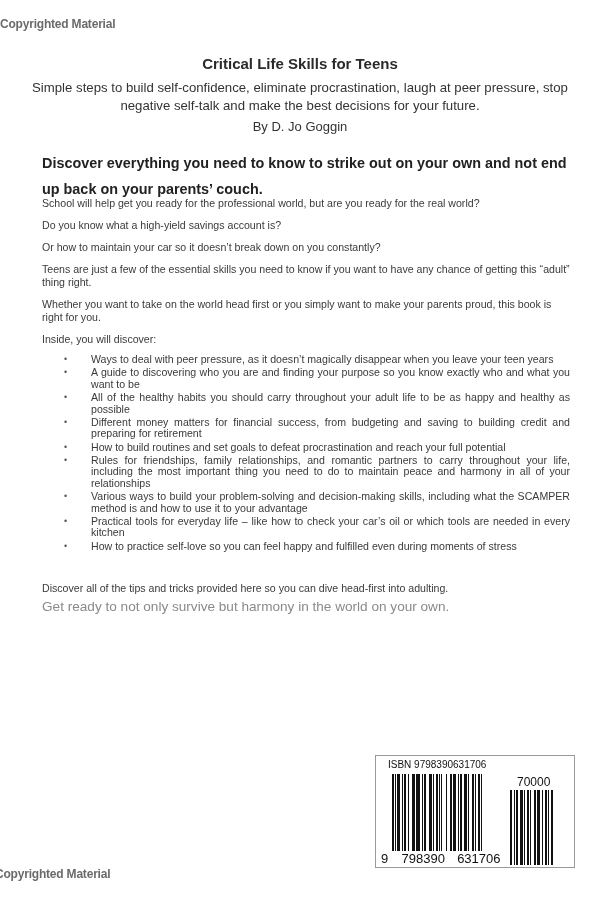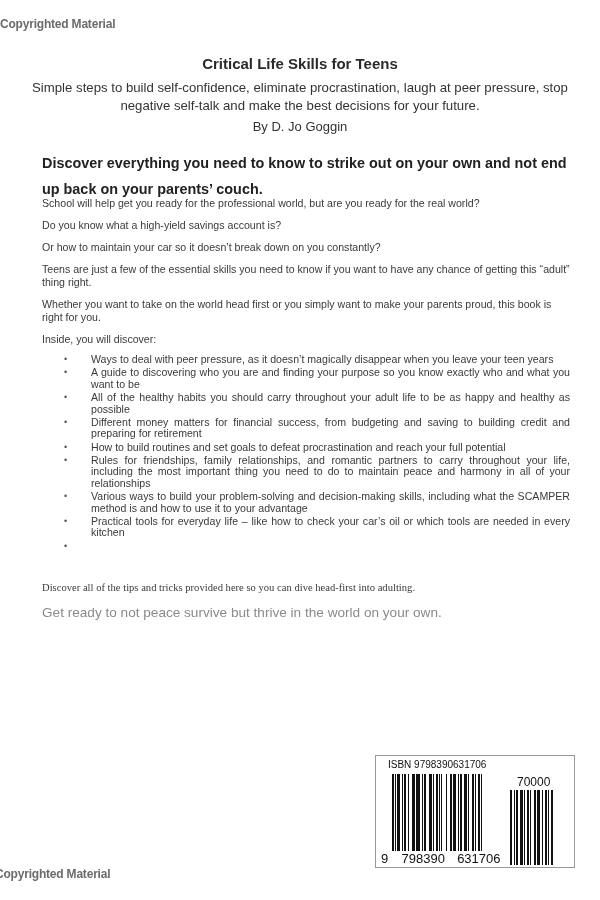--- a/index.html
+++ b/index.html
@@ -25,21 +25,21 @@
     font-size: 10.6px; line-height: 13px; color: #3a3a3a; }
   .body p { margin-bottom: 9px; }
 
   ul.bullets { list-style: none; margin-top: -1px; }
   ul.bullets li { position: relative; padding-left: 49px; text-align: justify;
     font-size: 10.6px; line-height: 11.6px; margin-bottom: 1.6px; }
   ul.bullets li .dot { position: absolute; left: 22px; top: 0; font-size: 9px; color: #555; }
 
   .closing { position: absolute; top: 582px; left: 42px; width: 528px; font-size: 10.6px; color: #3a3a3a; }
   .closing .more { font-style: italic; margin-bottom: 8px; }
-  .closing .cta { margin-bottom: 12px; font-family: Liberation Serif, serif; }
+  .closing .cta { margin-bottom: 5px; }
   .closing .final { font-size: 13.6px; color: #8a8a8a; }
 
   .barcode-box { position: absolute; left: 375px; top: 755px; width: 200px; height: 113px;
     border: 1px solid #999; background: #fff; }
   .isbn-label { position: absolute; left: 12px; top: 3px; font-size: 10px; color: #111; }
   .bars-main { position: absolute; left: 16px; top: 18px; width: 104px; height: 80px; display: flex; align-items: stretch; }
   .bars-addon { position: absolute; left: 134px; top: 34px; width: 52px; height: 75px; display: flex; align-items: stretch; }
   .addon-label { position: absolute; left: 141px; top: 19px; font-size: 12px; color: #111; }
   .digits { position: absolute; left: 5px; top: 95px; font-size: 13px; color: #111; background: #fff; }
   .digits span { background: #fff; }
@@ -66,27 +66,27 @@
   <p>Inside, you will discover:</p>
   <ul class="bullets">
     <li><span class="dot">•</span><span>Ways to deal with peer pressure, as it doesn’t magically disappear when you leave your teen years</span></li>
     <li><span class="dot">•</span><span>A guide to discovering who you are and finding your purpose so you know exactly who and what you want to be</span></li>
     <li><span class="dot">•</span><span>All of the healthy habits you should carry throughout your adult life to be as happy and healthy as possible</span></li>
     <li><span class="dot">•</span><span>Different money matters for financial success, from budgeting and saving to building credit and preparing for retirement</span></li>
     <li><span class="dot">•</span><span>How to build routines and set goals to defeat procrastination and reach your full potential</span></li>
     <li><span class="dot">•</span><span>Rules for friendships, family relationships, and romantic partners to carry throughout your life, including the most important thing you need to do to maintain peace and harmony in all of your relationships</span></li>
     <li><span class="dot">•</span><span>Various ways to build your problem-solving and decision-making skills, including what the SCAMPER method is and how to use it to your advantage</span></li>
     <li><span class="dot">•</span><span>Practical tools for everyday life – like how to check your car’s oil or which tools are needed in every kitchen</span></li>
-    <li><span class="dot">•</span></li>
+    <li><span class="dot">•</span><span>How to practice self-love so you can feel happy and fulfilled even during moments of stress</span></li>
   </ul>
 </div>
 
 <div class="closing">
   <div class="cta">Discover all of the tips and tricks provided here so you can dive head-first into adulting.</div>
-  <div class="final">Get ready to not peace survive but thrive in the world on your own.</div>
+  <div class="final">Get ready to not only survive but harmony in the world on your own.</div>
 </div>
 
 <div class="barcode-box">
   <div class="isbn-label">ISBN 9798390631706</div>
   <div class="bars-main">
     <div class="bar" style="width:2px"></div>
       <div class="gap" style="width:1px"></div>
     <div class="bar" style="width:1px"></div>
       <div class="gap" style="width:1px"></div>
     <div class="bar" style="width:3px"></div>

